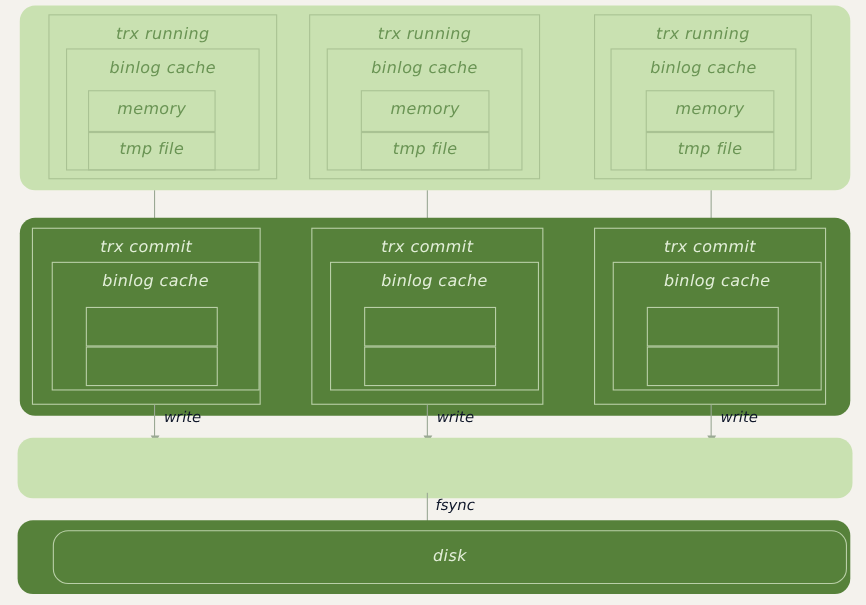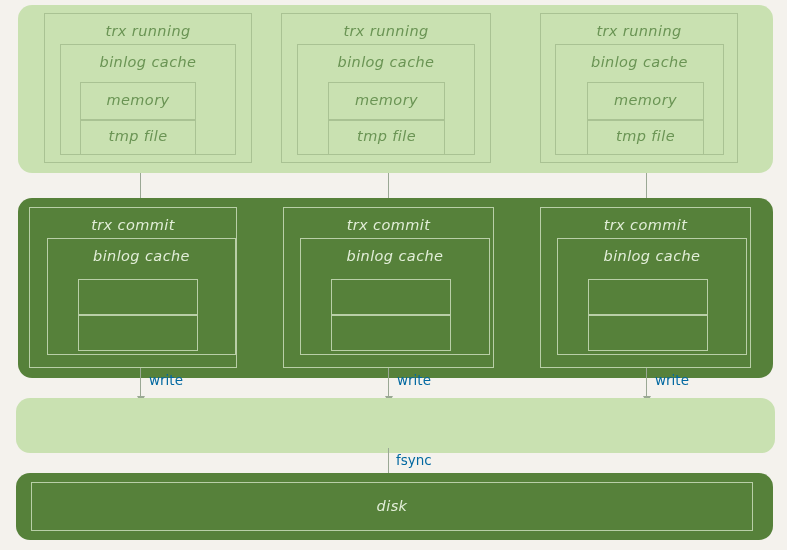--- a/index.html
+++ b/index.html
@@ -67,21 +67,22 @@
     width: 0;
     height: 0;
     border-left: 4px solid transparent;
     border-right: 4px solid transparent;
     border-top: 7px solid #9aa894;
   }
   .edge-label {
     position: absolute;
     font-family: "DejaVu Sans", sans-serif;
     font-size: 13.5px;
-    color: #0369a1;
+    font-style: italic;
+    color: #0f172a;
     white-space: nowrap;
   }
 </style>
 </head>
 <body>
 
 <div id="diagram">
 
   <div class="band band-light" style="left:18px; top:5px; width:755px; height:168px;"></div>
 
@@ -177,17 +178,17 @@
 
   <div class="arrow" style="left:646px; top:368px; height:34px;"></div>
   <div class="edge-label" style="left:655px; top:372px;">write</div>
 
   <div class="band band-light" style="left:16px; top:398px; width:759px; height:55px;"></div>
 
   <div class="arrow" style="left:388px; top:448px; height:34px;"></div>
   <div class="edge-label" style="left:396px; top:452px;">fsync</div>
 
   <div class="band band-dark" style="left:16px; top:473px; width:757px; height:67px;"></div>
-  <div class="box box-on-dark" style="left:31px; top:482px; width:722px; height:49px;">
+  <div class="box box-on-dark" style="left:48px; top:482px; width:722px; height:49px;border-radius:14px;">
     <div class="label label-dark" style="top:15px;">disk</div>
   </div>
 
 </div>
 
 </body></html>

